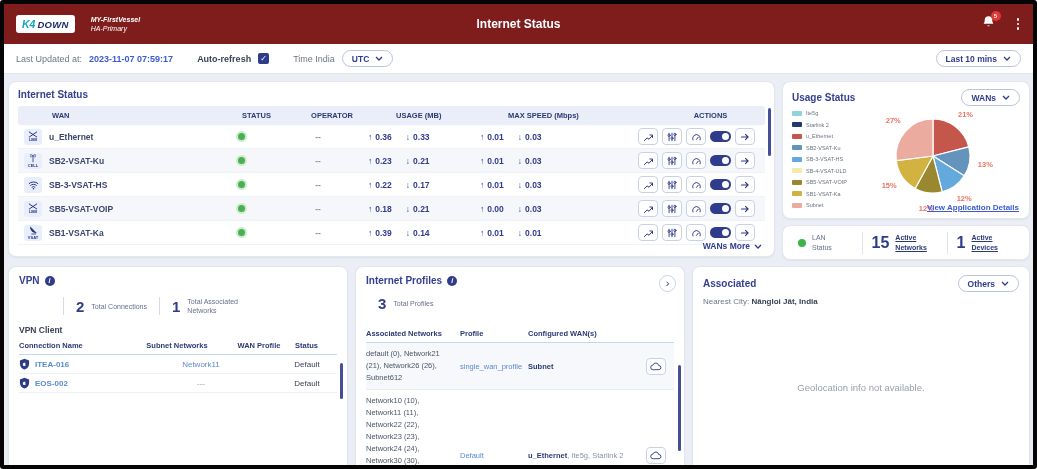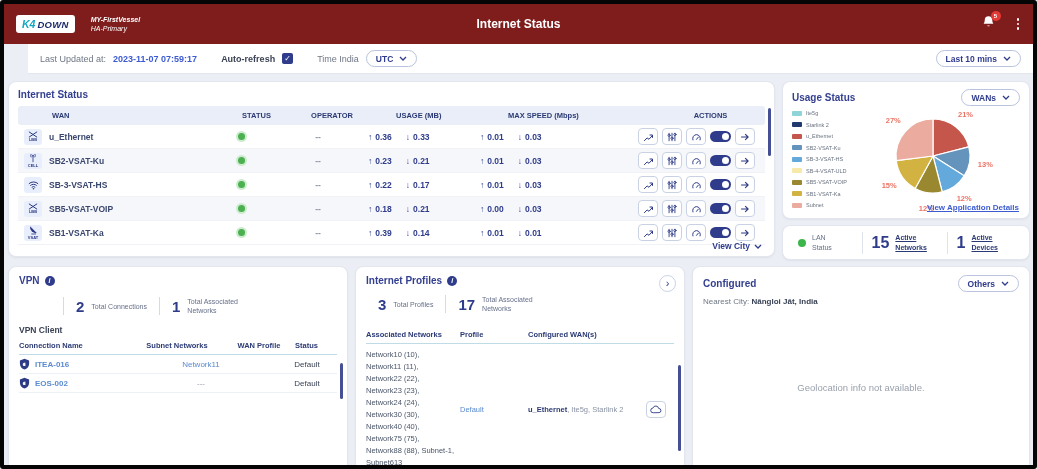--- a/index.html
+++ b/index.html
@@ -15,21 +15,21 @@
   .vessel-name { font-weight:bold; }
   .topbar-title { position:absolute; left:0; right:0; text-align:center; font-size:12px; font-weight:bold; pointer-events:none; }
   .topbar-actions { margin-left:auto; display:flex; align-items:center; gap:20px; z-index:1; }
   .bell { position:relative; cursor:pointer; }
   .badge { position:absolute; top:-4px; right:-6px; background:#e53935; color:#fff; border-radius:50%; width:10px; height:10px; font-size:6px; font-weight:bold; display:flex; align-items:center; justify-content:center; }
   .kebab { display:flex; flex-direction:column; gap:2px; cursor:pointer; padding:2px; }
   .kebab i { width:2.5px; height:2.5px; border-radius:50%; background:#fff; }
 
   
   .content { position:relative; height:437px; }
-  .subheader { height:30px; background:#fff; border-bottom:1px solid #e2e5eb; display:flex; align-items:center; padding:0 12px; gap:7px; font-size:9px;margin-left:24px; }
+  .subheader { height:30px; background:#fff; border-bottom:1px solid #e2e5eb; display:flex; align-items:center; padding:0 12px; gap:7px; font-size:9px; }
   .muted { color:#6f7785; }
   .blue { color:#3c5bd2; font-weight:bold; }
   .dark { color:#3a4254; font-weight:bold; }
   .gap { width:10px; }
   .checkbox { width:11px; height:11px; background:#2f3c8c; border-radius:2px; color:#fff; font-size:8px; display:flex; align-items:center; justify-content:center; cursor:pointer; }
   .pill { display:inline-flex; align-items:center; gap:6px; border:1px solid #b9c3dd; border-radius:11px; background:#fff; padding:2.5px 9px; font-size:8.5px; font-weight:bold; color:#2f3c8c; font-family:inherit; cursor:pointer; }
   .spacer { flex:1; }
 
   .card { position:absolute; background:#fff; border:1px solid #e3e6ee; border-radius:8px; box-shadow:0 1px 2px rgba(20,30,60,.06); }
   .card-title { font-size:10px; font-weight:bold; color:#333f8f; }
@@ -438,21 +438,21 @@
               </div>
               <button class="abtn">
                 <svg width="10" height="8" viewBox="0 0 11 9" fill="none" stroke="#2d3a85" stroke-width="1.2" stroke-linecap="round" stroke-linejoin="round">
                   <path d="M1.5 4.5h7M6 1.5l3 3-3 3"></path>
                 </svg>
               </button>
             </div>
           </div>
         </div>
       <div class="view-more">
-        <span>View City</span>
+        <span>WANs More</span>
         <svg width="8" height="5" viewBox="0 0 8 5">
             <path d="M1 1l3 3 3-3" stroke="#2f3c8c" stroke-width="1.3" fill="none"></path>
           </svg>
       </div>
       <div class="vthumb" style="right:3px; top:26px; height:48px;"></div>
     </section>
 
     <section class="card card-usage">
       <div class="title-row space">
         <div class="card-title">Usage Status</div>
@@ -588,51 +588,59 @@
       <div class="title-row">
         <div class="card-title">Internet Profiles</div>
         <span class="info">i</span>
       </div>
       <button class="chev-btn">›</button>
       <div class="stats-row prof-stats" id="prof-stats">
           <div class="stat">
             <span class="stat-num">3</span>
             <span class="stat-label">Total Profiles</span>
           </div>
-          <div class="stat bordered">
-            <span class="stat-num">17</span>
-            <span class="stat-label">Total Associated Networks</span>
-          </div>
         </div>
       <div class="prof-head prof-grid" id="prof-head">
           <div class="vpn-h">Associated Networks</div>
           <div class="vpn-h">Profile</div>
           <div class="vpn-h">Configured WAN(s)</div>
           <div></div>
         </div>
       <div id="prof-rows">
+          <div class="prof-row prof-grid shade">
+            <div class="net-cell">default (0), Network21 (21), Network26 (26), Subnet612</div>
+            <div class="prof-link">single_wan_profile</div>
+            <div><span class="wans-main">Subnet</span><span class="wans-sec"></span></div>
+            <div>
+              <button class="abtn">
+                <svg width="12" height="9" viewBox="0 0 13 10" fill="none" stroke="#2d3a85" stroke-width="1">
+                  <path d="M3.4 8.6a2.6 2.6 0 0 1-.3-5.2 3.3 3.3 0 0 1 6.4.5 2.2 2.2 0 0 1 .3 4.6z"></path>
+                </svg>
+              </button>
+            </div>
+          </div>
           <div class="prof-row prof-grid">
             <div class="net-cell">Network10 (10), Network11 (11), Network22 (22), Network23 (23), Network24 (24), Network30 (30), Network40 (40), Network75 (75), Network88 (88), Subnet-1, Subnet613</div>
             <div class="prof-link">Default</div>
             <div><span class="wans-main">u_Ethernet</span><span class="wans-sec">, Ite5g, Starlink 2</span></div>
             <div>
               <button class="abtn">
                 <svg width="12" height="9" viewBox="0 0 13 10" fill="none" stroke="#2d3a85" stroke-width="1">
                   <path d="M3.4 8.6a2.6 2.6 0 0 1-.3-5.2 3.3 3.3 0 0 1 6.4.5 2.2 2.2 0 0 1 .3 4.6z"></path>
                 </svg>
               </button>
             </div>
           </div>
         </div>
       <div class="vthumb" style="right:3px; top:98px; height:86px;"></div>
     </section>
 
     <section class="card card-geo">
       <div class="title-row space">
-        <div class="card-title">Configured</div>
+        <div class="card-title">Associated</div>
         <button class="pill">
           <span>Others</span>
           <svg width="8" height="5" viewBox="0 0 8 5">
               <path d="M1 1l3 3 3-3" stroke="#2f3c8c" stroke-width="1.3" fill="none"></path>
             </svg>
         </button>
       </div>
       <div class="geo-sub">
         <span>Nearest City:</span>
         <span class="geo-city">Nāngloi Jāt, India</span>

